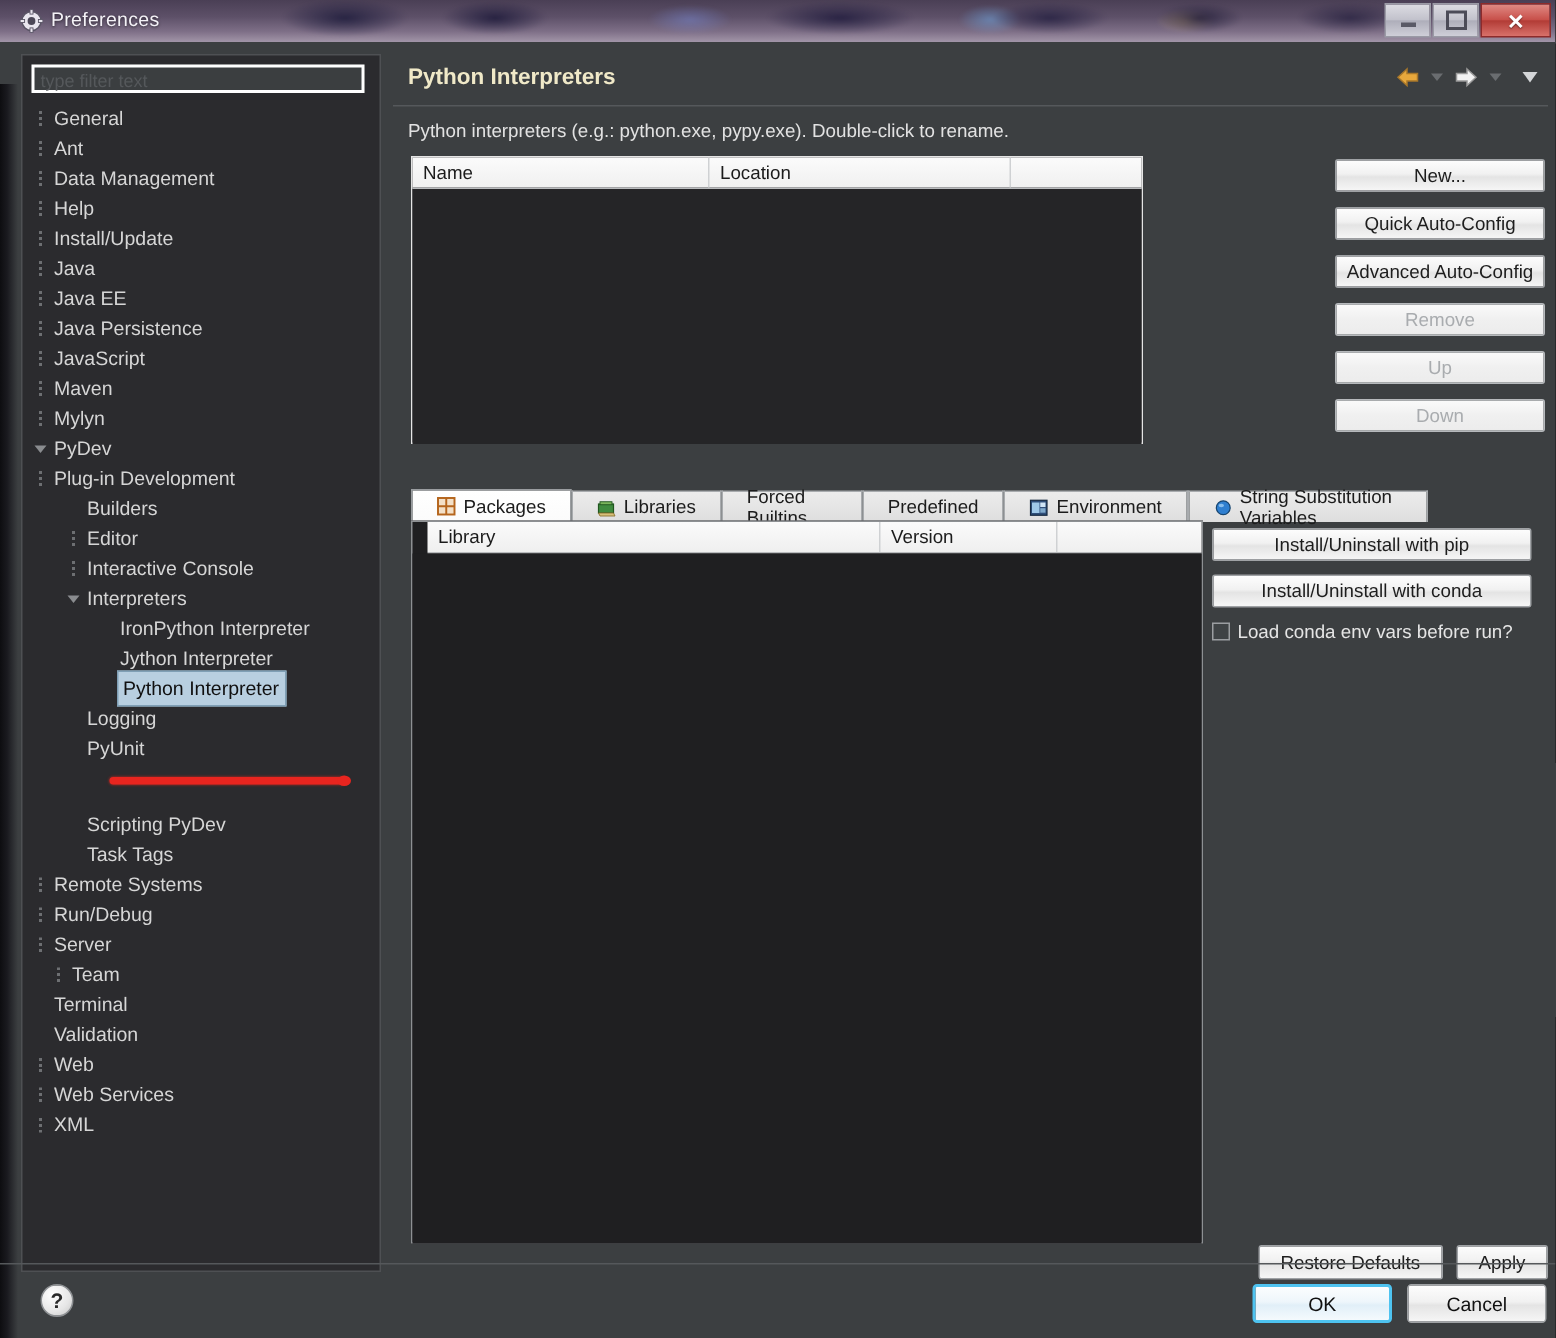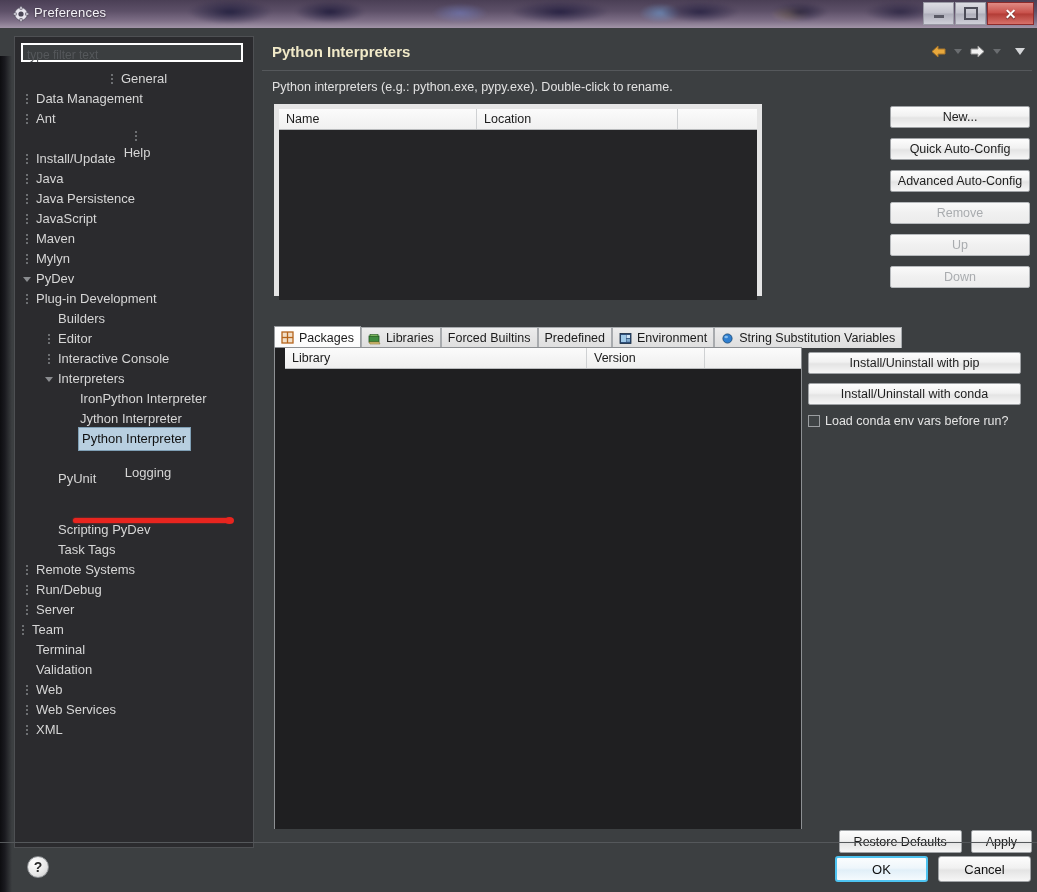--- a/index.html
+++ b/index.html
@@ -154,21 +154,21 @@
   .caret.dim { border-top-color: #6a6d70; }
 
   .desc {
     position: absolute; left: 10px; top: 44px;
     font-size: 12.5px; color: #e2e2e2;
   }
 
   
   .interp-table {
     position: absolute; left: 12px; top: 68px; width: 488px; height: 192px;
-    border: 5px solid #e5e5e5; background: #252527;
+    border: 1px solid #e5e5e5; background: #252527;
     box-sizing: border-box;
   }
   .th-row {
     display: flex; height: 20px;
     background: linear-gradient(180deg,#fbfbfb 0%, #f0f0f0 100%);
     border-bottom: 1px solid #b9bbbd;
   }
   .th {
     font-size: 12.5px; color: #1b1b1b; line-height: 20px; padding-left: 7px;
     border-right: 1px solid #cfd1d3; box-sizing: border-box;
@@ -194,21 +194,21 @@
     border-color: #b6b9bc;
   }
 
   
   .tabs {
     position: absolute; left: 12px; top: 290px; width: 678px; height: 22px;
     display: flex; align-items: flex-end;
   }
   .tab {
     height: 21px; display: flex; align-items: center; gap: 5px;
-    padding: 0 6px; font-size: 12.5px; color: #1b1b1b;
+    padding: 0 16px; font-size: 12.5px; color: #1b1b1b;
     background: linear-gradient(180deg,#ececec 0%, #dedede 100%);
     border: 1px solid #a8abae; border-bottom: none;
     box-sizing: border-box; cursor: pointer;
   }
   .tab.active {
     height: 22px;
     background: linear-gradient(180deg,#ffffff 0%, #fbfbfb 100%);
     border-color: #9a9da0;
     font-weight: normal;
   }
@@ -319,60 +319,66 @@
 
   <div class="dialog">
 
     <div class="edge-left"></div>
 
     <div class="sidebar">
       <div class="filter-box">
         <input class="filter-input" type="text" placeholder="type filter text" style="">
       </div>
       <div class="tree" id="tree">
-          <div class="tree-item" style="padding-left: 4px; justify-content: center;">
+          <div class="tree-item" style="padding-left: 4px;">
             <div class="twisty">
               <div class="dots"></div>
             </div>
             <span class="tree-label">General</span>
           </div>
           <div class="tree-item" style="padding-left: 4px;">
             <div class="twisty">
               <div class="dots"></div>
             </div>
+            <span class="tree-label">Ant</span>
+          </div>
+          <div class="tree-item" style="padding-left: 4px;">
+            <div class="twisty">
+              <div class="dots"></div>
+            </div>
             <span class="tree-label">Data Management</span>
           </div>
           <div class="tree-item" style="padding-left: 4px;">
             <div class="twisty">
               <div class="dots"></div>
             </div>
-            <span class="tree-label">Ant</span>
-          </div>
-          <div class="tree-item" style="padding-left: 4px; flex-direction: column;">
-            <div class="twisty">
-              <div class="dots"></div>
-            </div>
             <span class="tree-label">Help</span>
           </div>
           <div class="tree-item" style="padding-left: 4px;">
             <div class="twisty">
               <div class="dots"></div>
             </div>
             <span class="tree-label">Install/Update</span>
           </div>
           <div class="tree-item" style="padding-left: 4px;">
             <div class="twisty">
               <div class="dots"></div>
             </div>
             <span class="tree-label">Java</span>
           </div>
           <div class="tree-item" style="padding-left: 4px;">
             <div class="twisty">
               <div class="dots"></div>
             </div>
+            <span class="tree-label">Java EE</span>
+          </div>
+          <div class="tree-item" style="padding-left: 4px;">
+            <div class="twisty">
+              <div class="dots"></div>
+            </div>
             <span class="tree-label">Java Persistence</span>
           </div>
           <div class="tree-item" style="padding-left: 4px;">
             <div class="twisty">
               <div class="dots"></div>
             </div>
             <span class="tree-label">JavaScript</span>
           </div>
           <div class="tree-item" style="padding-left: 4px;">
             <div class="twisty">
@@ -425,21 +431,21 @@
             <span class="tree-label">IronPython Interpreter</span>
           </div>
           <div class="tree-item" style="padding-left: 48px;">
             <div class="twisty"></div>
             <span class="tree-label">Jython Interpreter</span>
           </div>
           <div class="tree-item selected" style="padding-left: 48px;">
             <div class="twisty"></div>
             <span class="tree-label">Python Interpreter</span>
           </div>
-          <div class="tree-item" style="padding-left: 26px; flex-direction: column;">
+          <div class="tree-item" style="padding-left: 26px;">
             <div class="twisty"></div>
             <span class="tree-label">Logging</span>
           </div>
           <div class="tree-item" style="padding-left: 26px;">
             <div class="twisty"></div>
             <span class="tree-label">PyUnit</span>
           </div>
           <div class="tree-item" style="padding-left: 26px; margin-top: 31px;">
             <div class="twisty"></div>
             <span class="tree-label">Scripting PyDev</span>
@@ -459,21 +465,21 @@
               <div class="dots"></div>
             </div>
             <span class="tree-label">Run/Debug</span>
           </div>
           <div class="tree-item" style="padding-left: 4px;">
             <div class="twisty">
               <div class="dots"></div>
             </div>
             <span class="tree-label">Server</span>
           </div>
-          <div class="tree-item" style="padding-left: 0;">
+          <div class="tree-item" style="padding-left: 16px;">
             <div class="twisty">
               <div class="dots"></div>
             </div>
             <span class="tree-label">Team</span>
           </div>
           <div class="tree-item" style="padding-left: 4px;">
             <div class="twisty"></div>
             <span class="tree-label">Terminal</span>
           </div>
           <div class="tree-item" style="padding-left: 4px;">

